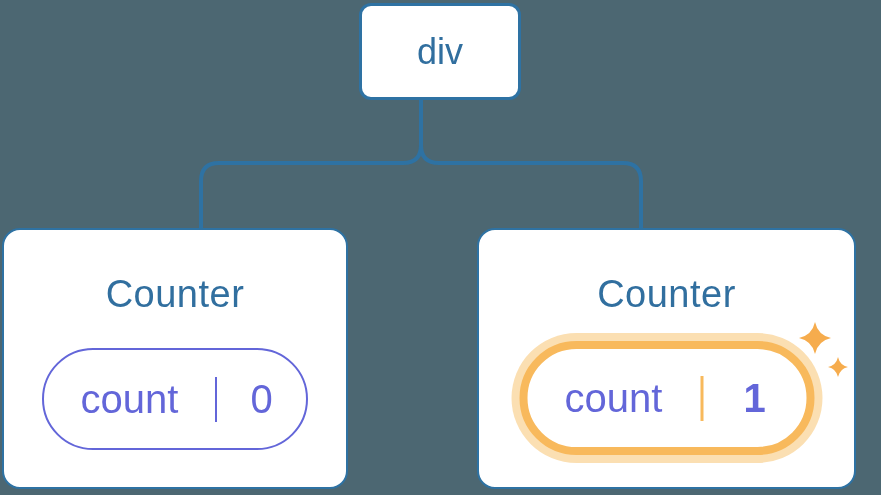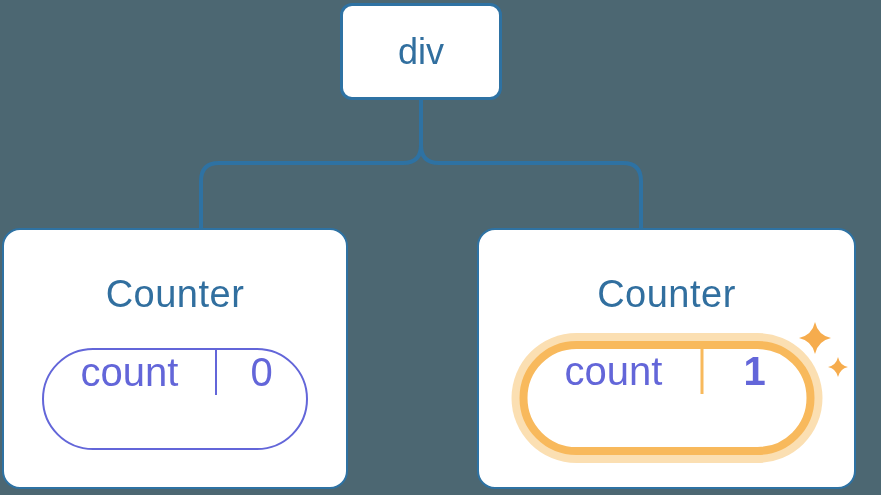--- a/index.html
+++ b/index.html
@@ -5,21 +5,21 @@
   :root{
     --background:#4C6772; --line-blue:#2E72A3; --text-blue:#316F9F;
     --card-border:#2E72A3; --purple:#6366D9; --orange:#F8B95C;
     --orange-glow:#FBDFB2; --sparkle-orange:#F6AC4D; --card-background:#FFFFFF;
   }
   *{box-sizing:border-box;margin:0;padding:0;}
   body{margin:0;font-family:"Liberation Sans","DejaVu Sans",sans-serif;}
   .canvas{position:relative;width:881px;height:495px;background:var(--background);overflow:hidden;}
 
   .node-root{
-    position:absolute;left:340px;top:3px;width:162px;height:97px;
+    position:absolute;left:359px;top:3px;width:162px;height:97px;
     background:var(--card-background);border:3px solid var(--line-blue);
     border-radius:12px;display:flex;align-items:center;justify-content:center;
   }
   .node-root-label{color:var(--text-blue);font-size:36px;font-weight:500;}
 
   .connectors{position:absolute;left:0;top:0;width:881px;height:495px;pointer-events:none;}
   .connectors path{stroke:var(--line-blue);stroke-width:4;fill:none;}
 
   .card{
     position:absolute;top:228px;height:261px;background:var(--card-background);
@@ -28,21 +28,21 @@
   .card-left{left:2px;width:346px;}
   .card-right{left:477px;width:379px;}
 
   .card-title{
     position:absolute;top:40px;left:0;width:100%;text-align:center;
     color:var(--text-blue);font-size:38px;font-weight:500;line-height:48px;letter-spacing:.5px;
   }
 
   .pill{
     position:absolute;left:50%;transform:translateX(-50%);
-    background:var(--card-background);display:flex;align-items:flex-start;
+    background:var(--card-background);display:flex;align-items:center;
   }
   .pill-plain{
     top:118px;width:266px;height:102px;
     border:2px solid var(--purple);border-radius:51px;
   }
   .pill-highlighted{
     top:111px;width:295px;height:114px;
     border:8px solid var(--orange);border-radius:57px;
     box-shadow:0 0 0 8px var(--orange-glow);
   }

